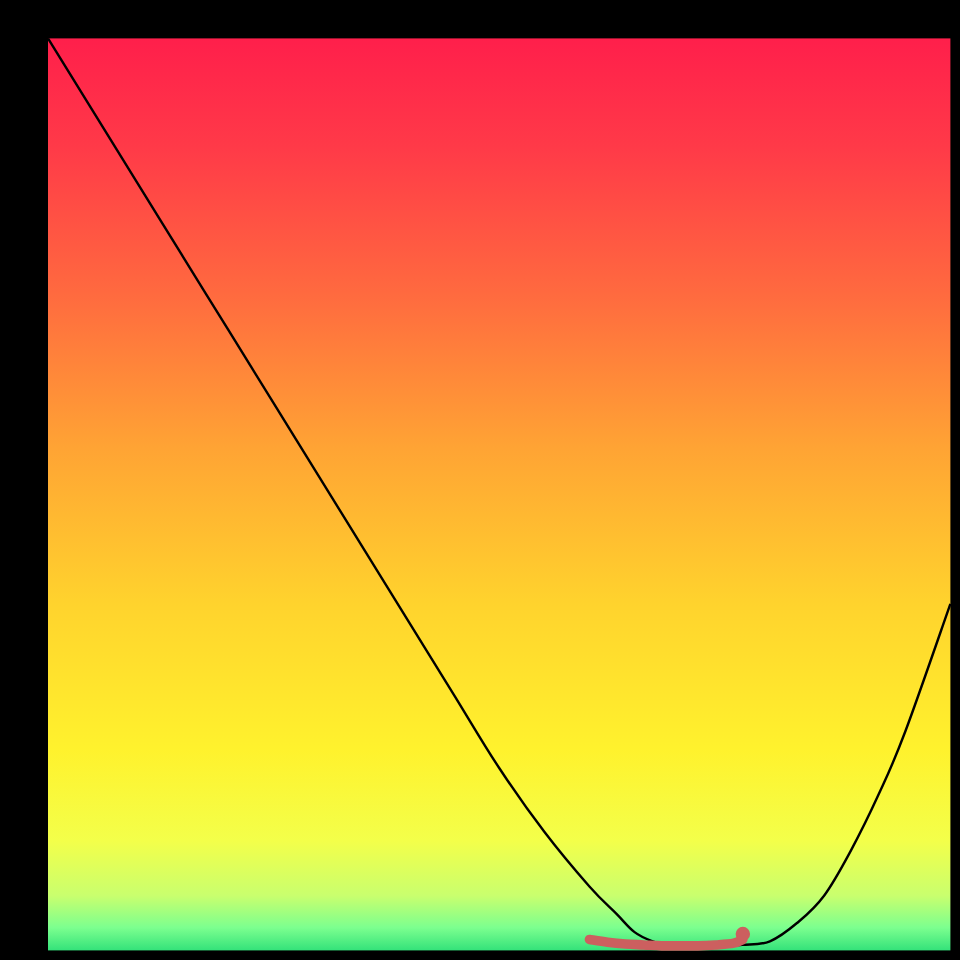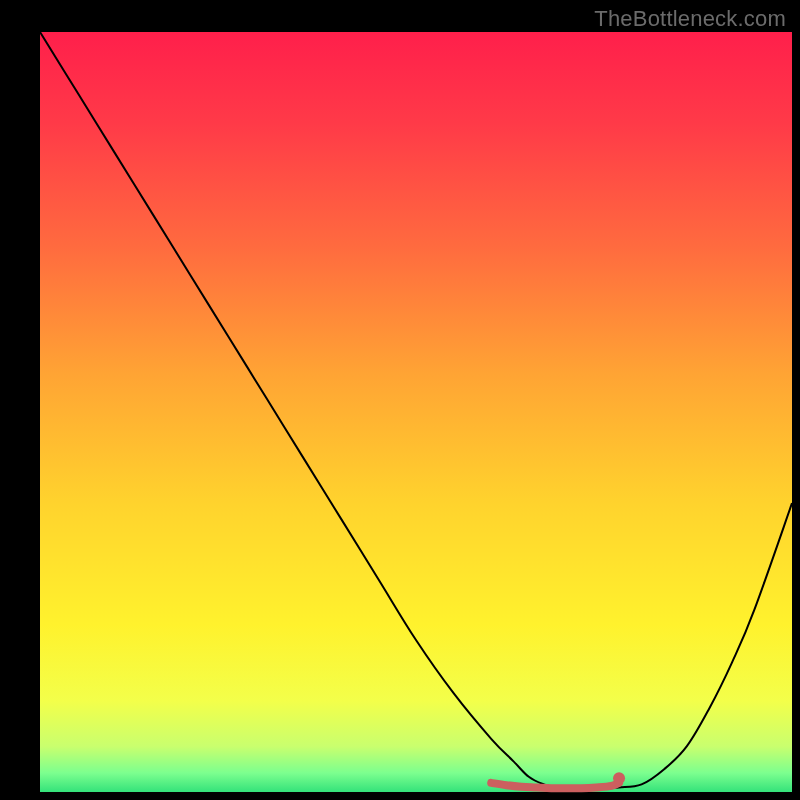--- a/index.html
+++ b/index.html
@@ -33,21 +33,20 @@
     top: 0;
     width: 800px;
     height: 800px;
     display: block;
   }
 </style>
 </head>
 <body>
 
 <div class="stage">
-  <div class="watermark">TheBottleneck.com</div>
 
   <svg class="chart" viewBox="0 0 800 800">
     <defs>
       <linearGradient id="bg-grad" x1="0" y1="0" x2="0" y2="1">
           <stop offset="0%" stop-color="#ff1f4b"></stop>
           <stop offset="12%" stop-color="#ff3a48"></stop>
           <stop offset="28.000000000000004%" stop-color="#ff6a3f"></stop>
           <stop offset="45%" stop-color="#ffa434"></stop>
           <stop offset="62%" stop-color="#ffd32d"></stop>
           <stop offset="78%" stop-color="#fff22d"></stop>

